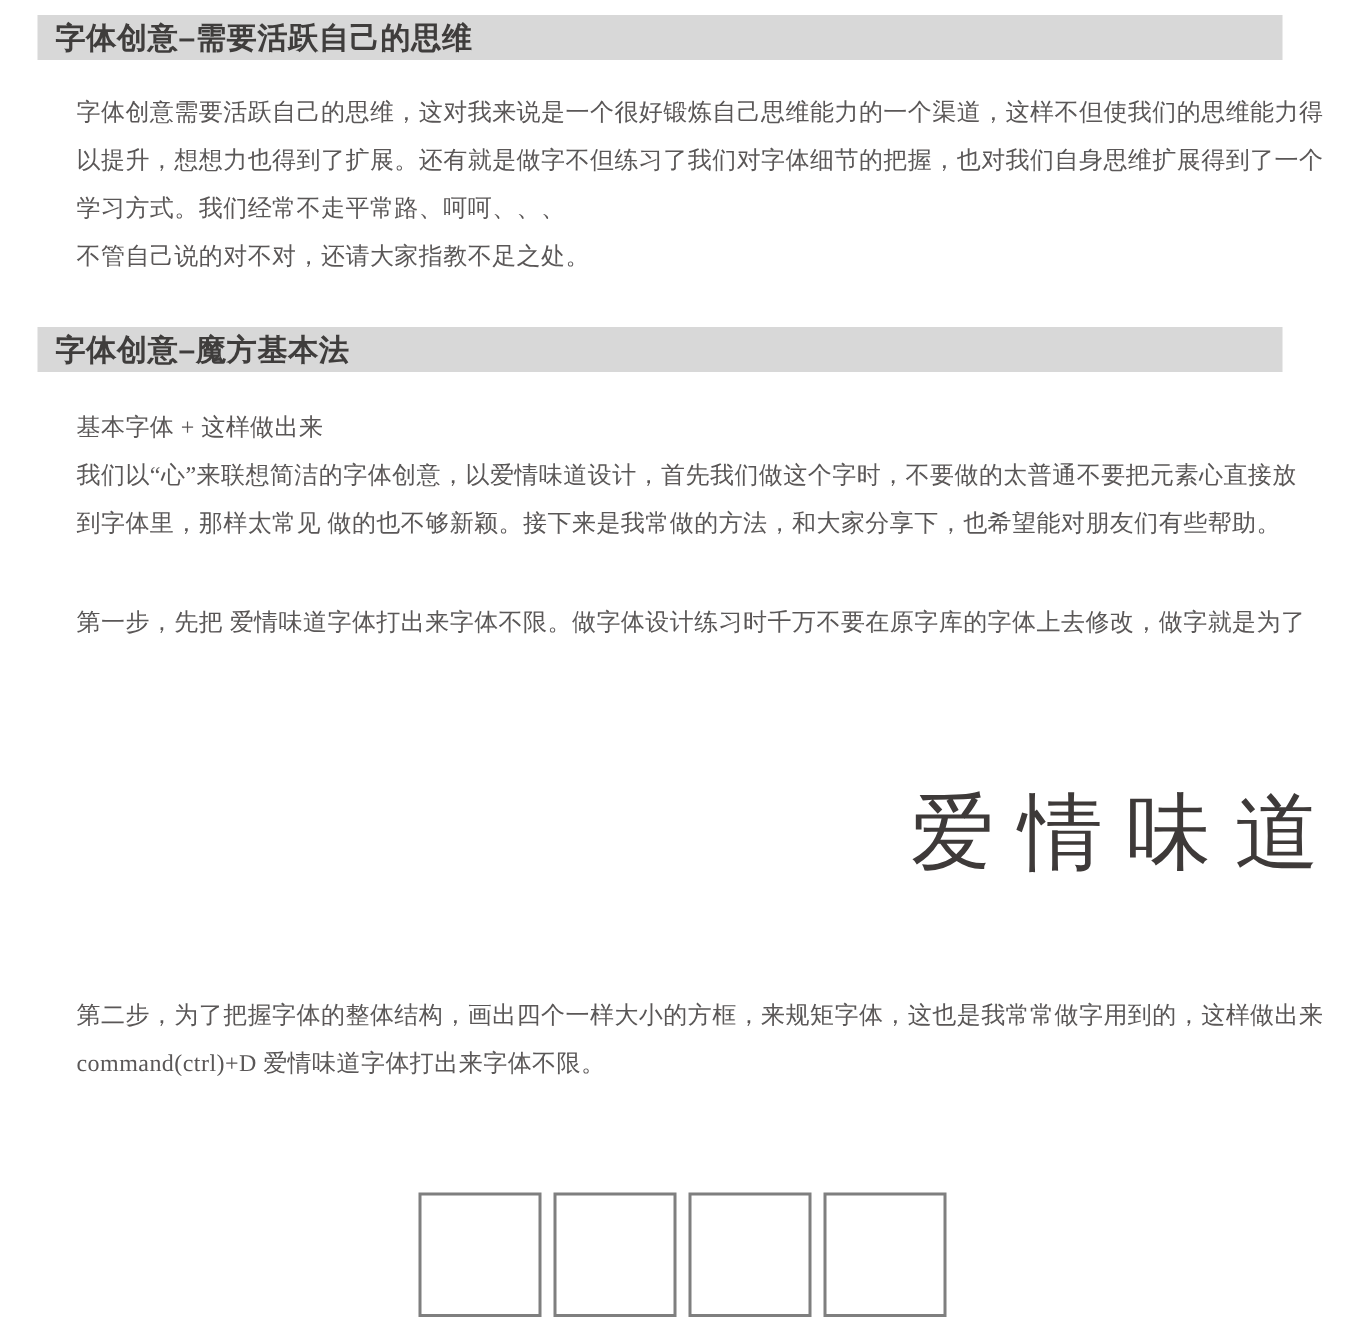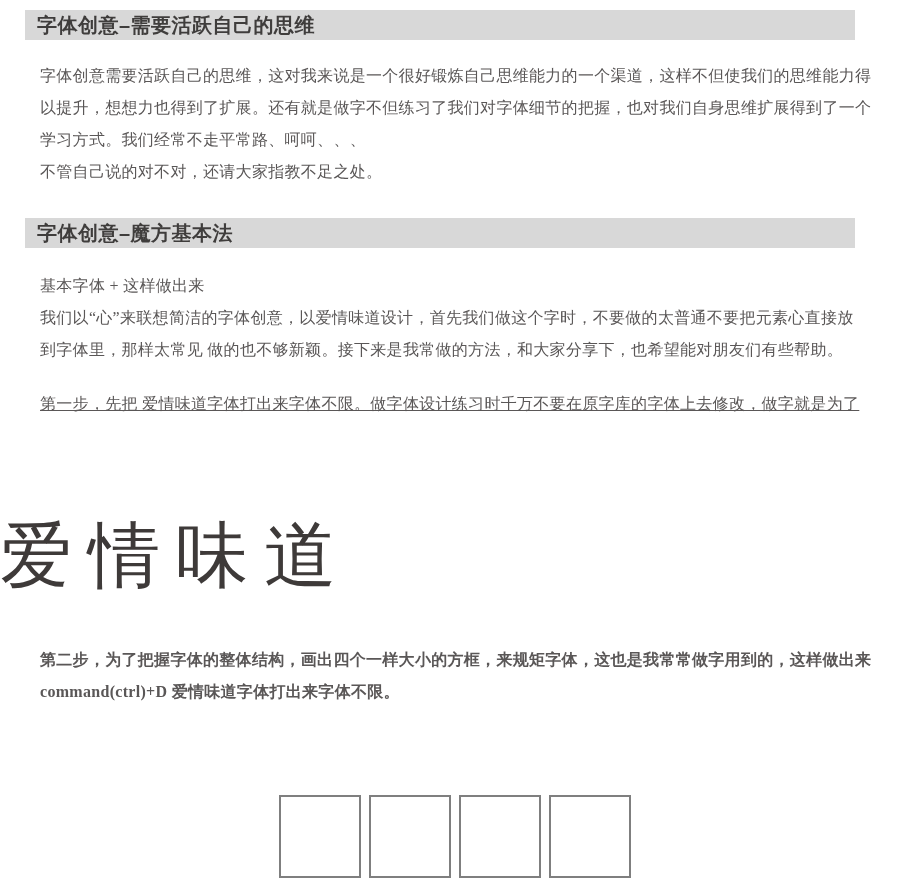--- a/index.html
+++ b/index.html
@@ -35,27 +35,27 @@
   .bar-thinking{top:10px;}
   .bar-method{top:218px;}
   .para{
     position:absolute;left:40px;width:825px;
     font-size:16px;line-height:32px;
     color:var(--body-text,#5a5757);
     letter-spacing:0.3px;
   }
   .para-intro{top:60px;}
   .para-method{top:270px;}
-  .para-step1{top:388px;text-decoration:underline;}
-  .para-step2{top:644px;font-weight:bold;}
-  .tline{white-space:nowrap;}
+  .para-step1{top:400px;}
+  .para-step2{top:662px;}
+  .tline{white-space:nowrap;margin-left:11px;}
   .wordmark{
     position:absolute;left:0;top:518px;width:895px;
-    text-align:left;
-    font-size:72px;line-height:76px;
+    text-align:right;
+    font-size:56px;line-height:76px;
     letter-spacing:16px;
     color:var(--wordmark-text,#3e3a39);
     font-family:"Liberation Serif","DejaVu Serif",serif;
     white-space:nowrap;
   }
   .guide-boxes{
     position:absolute;left:279px;top:795px;
     display:flex;gap:8px;
   }
   .guide-box{

